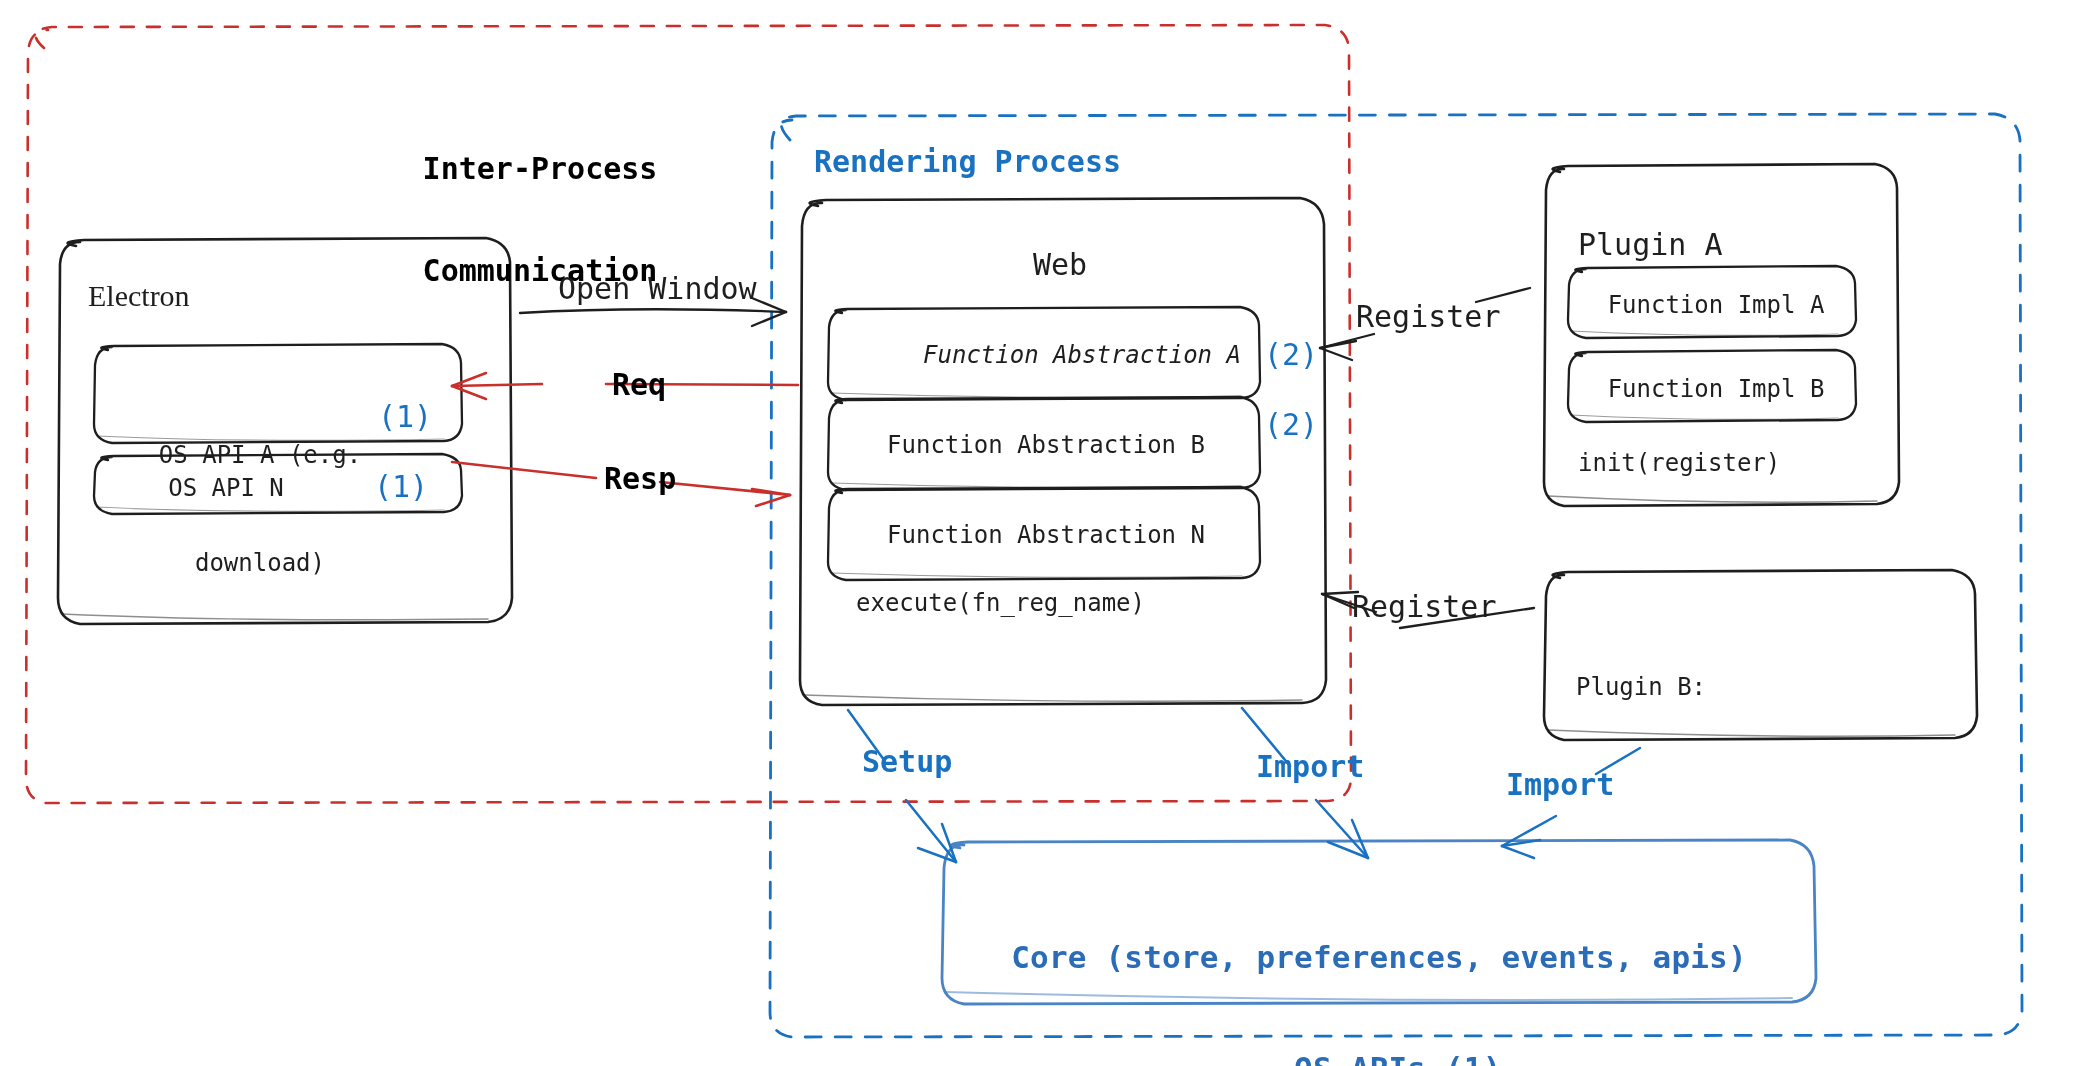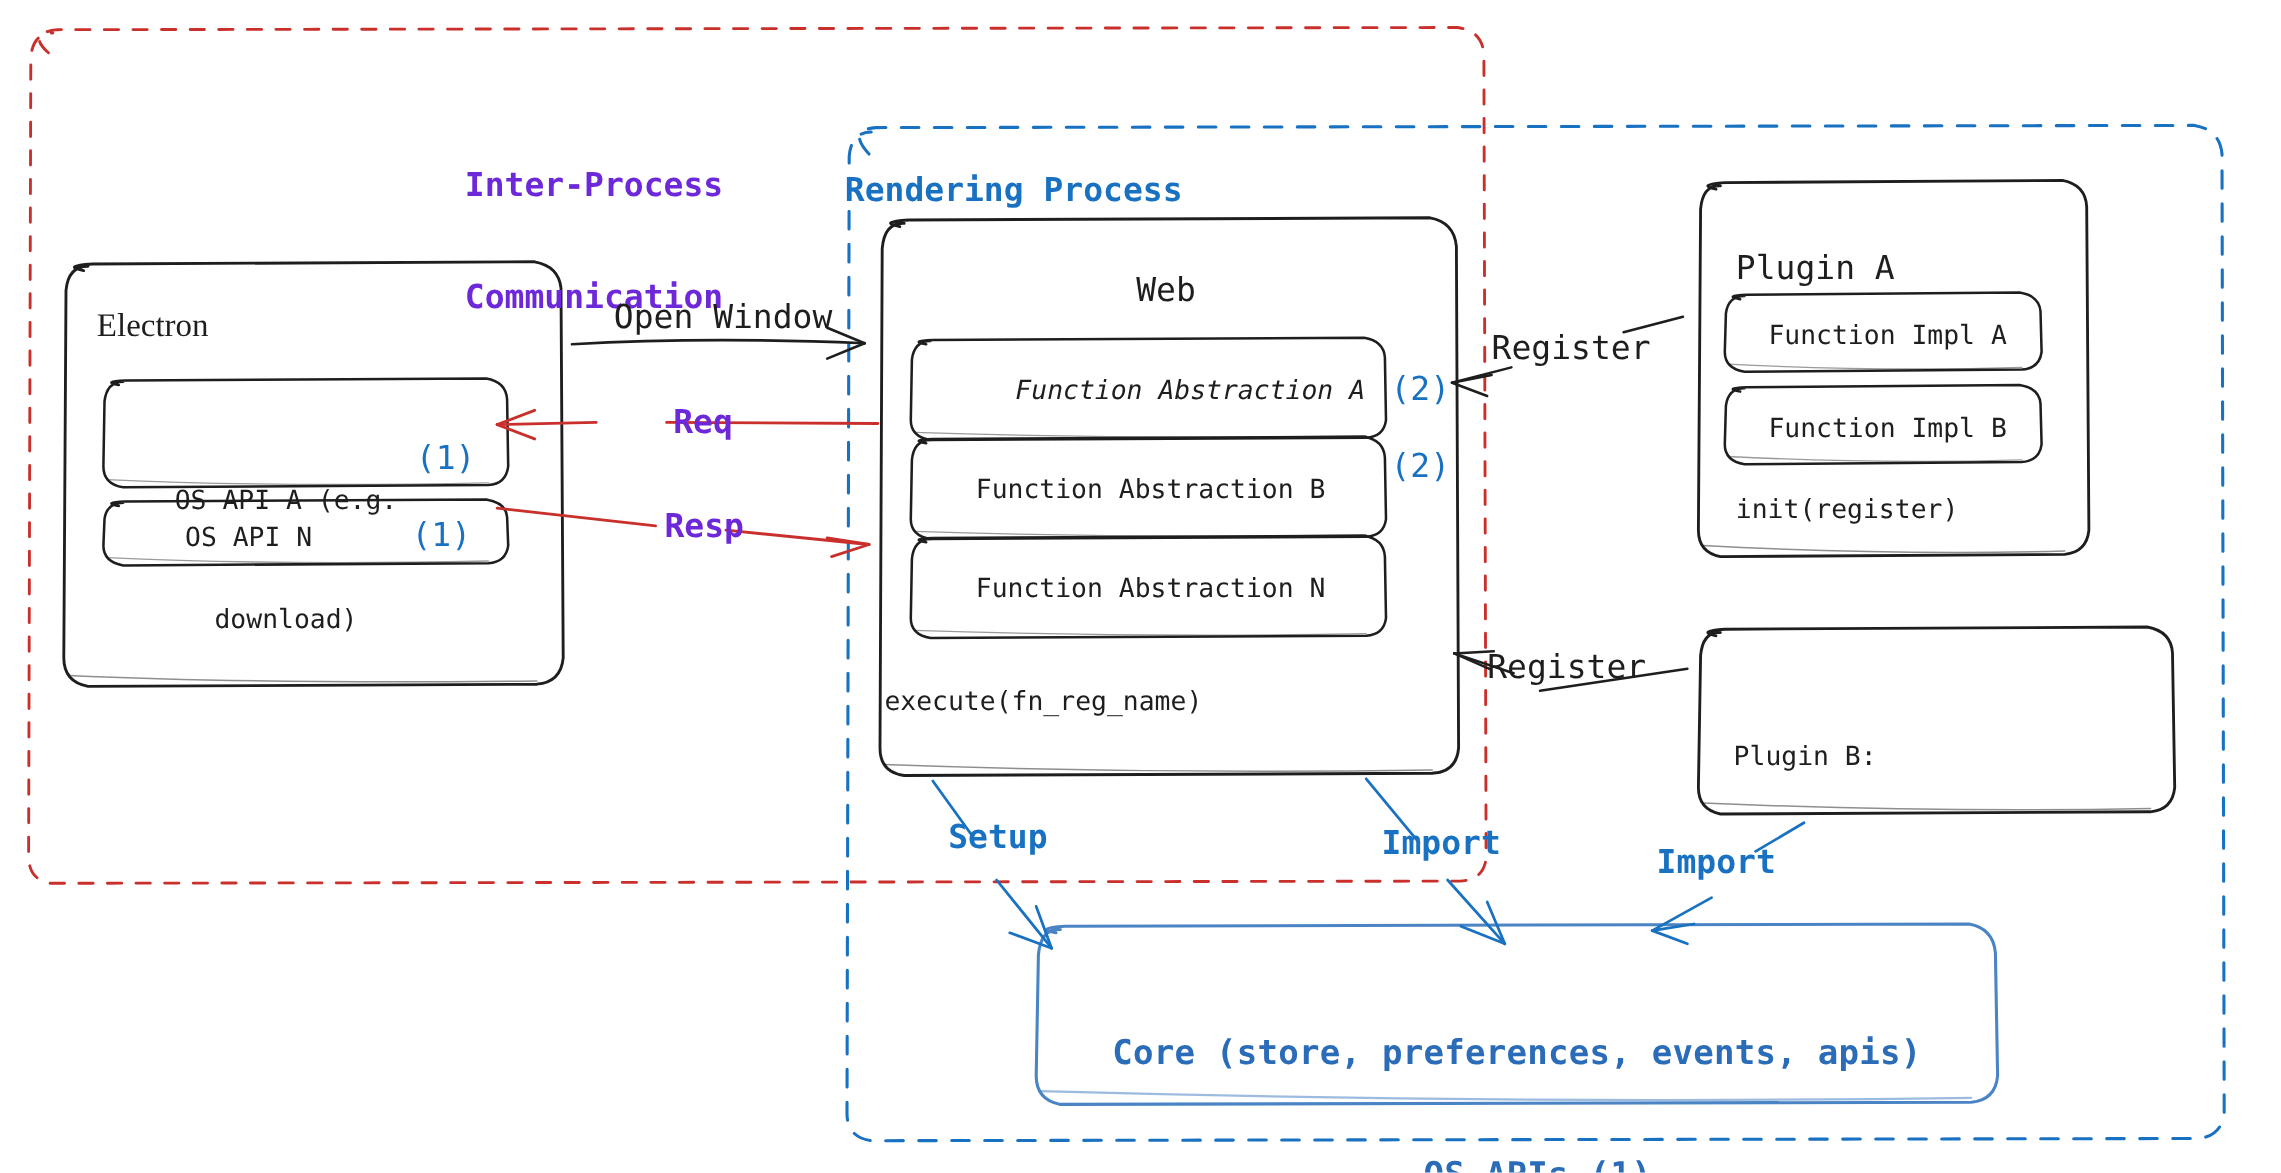--- a/index.html
+++ b/index.html
@@ -11,21 +11,21 @@
     position:relative;
   }
   #stage{position:absolute;left:0;top:0;width:2074px;height:1066px;}
   svg#sketch{position:absolute;left:0;top:0;width:2074px;height:1066px;pointer-events:none;}
 
   .txt{position:absolute;white-space:pre;}
 
   
   .mono{font-family:"DejaVu Sans Mono","Liberation Mono",monospace;}
   .black{color:#1e1e1e;}
-  .red{color:#6d28d9;}
+  .red{color:#000000;}
   .blue{color:#1971c2;}
   .coreblue{color:#2b6cb8;}
 
   .t-title{font-size:30px;line-height:38px;}
   .t-small{font-size:24px;line-height:36px;}
   .t-badge{font-size:30px;line-height:34px;}
   .t-core{font-size:31px;line-height:37px;font-weight:bold;letter-spacing:.2px;}
   .t-edge{font-size:30px;line-height:34px;}
   .t-edge-b{font-size:30px;line-height:34px;font-weight:bold;}
   .t-group{font-size:30px;line-height:34px;font-weight:bold;}
@@ -171,21 +171,21 @@
       <path class="s bluel" stroke-width="2.5" d="M1502,846 L1540,840"></path>
       <path class="s bluel" stroke-width="2.5" d="M1502,846 L1534,858"></path>
     </g>
   </svg>
 
   <div class="txt mono t-group red center" style="left:420px;top:84px;width:240px;">
     <div>Inter-Process</div>
     <div>Communication</div>
   </div>
 
-  <div class="txt mono t-group blue left" style="left:768px;top:145px;width:420px;margin-top:12px;">Rendering Process</div>
+  <div class="txt mono t-group blue left" style="left:814px;top:145px;width:420px;">Rendering Process</div>
 
   <div class="txt mono t-title black left" style="left:88px;top:277px;width:300px;font-family:Liberation Serif, serif;">Electron</div>
 
   <div class="txt mono t-small black center" style="left:110px;top:365px;width:300px;">
     <div>OS API A (e.g.</div>
     <div>download)</div>
   </div>
   <div class="txt mono t-badge blue left" style="left:378px;top:400px;width:80px;">(1)</div>
 
   <div class="txt mono t-small black center" style="left:106px;top:470px;width:240px;">OS API N</div>
@@ -194,21 +194,21 @@
   <div class="txt mono t-title black center" style="left:900px;top:246px;width:320px;">Web</div>
 
   <div class="txt mono t-small black center" style="left:872px;top:337px;width:420px;font-style:italic;">Function Abstraction A</div>
   <div class="txt mono t-badge blue left" style="left:1264px;top:338px;width:70px;">(2)</div>
 
   <div class="txt mono t-small black center" style="left:836px;top:427px;width:420px;">Function Abstraction B</div>
   <div class="txt mono t-badge blue left" style="left:1264px;top:408px;width:70px;">(2)</div>
 
   <div class="txt mono t-small black center" style="left:836px;top:517px;width:420px;">Function Abstraction N</div>
 
-  <div class="txt mono t-small black left" style="left:804px;top:585px;width:480px;margin-top:34px;">execute(fn_reg_name)</div>
+  <div class="txt mono t-small black left" style="left:856px;top:585px;width:480px;">execute(fn_reg_name)</div>
 
   <div class="txt mono t-title black left" style="left:1578px;top:226px;width:300px;">Plugin A</div>
 
   <div class="txt mono t-small black center" style="left:1572px;top:287px;width:288px;">Function Impl A</div>
   <div class="txt mono t-small black center" style="left:1572px;top:371px;width:288px;">Function Impl B</div>
 
   <div class="txt mono t-small black left" style="left:1578px;top:445px;width:340px;">init(register)</div>
 
   <div class="txt mono t-small black left" style="left:1576px;top:597px;width:420px;">
     <div>Plugin B:</div>

